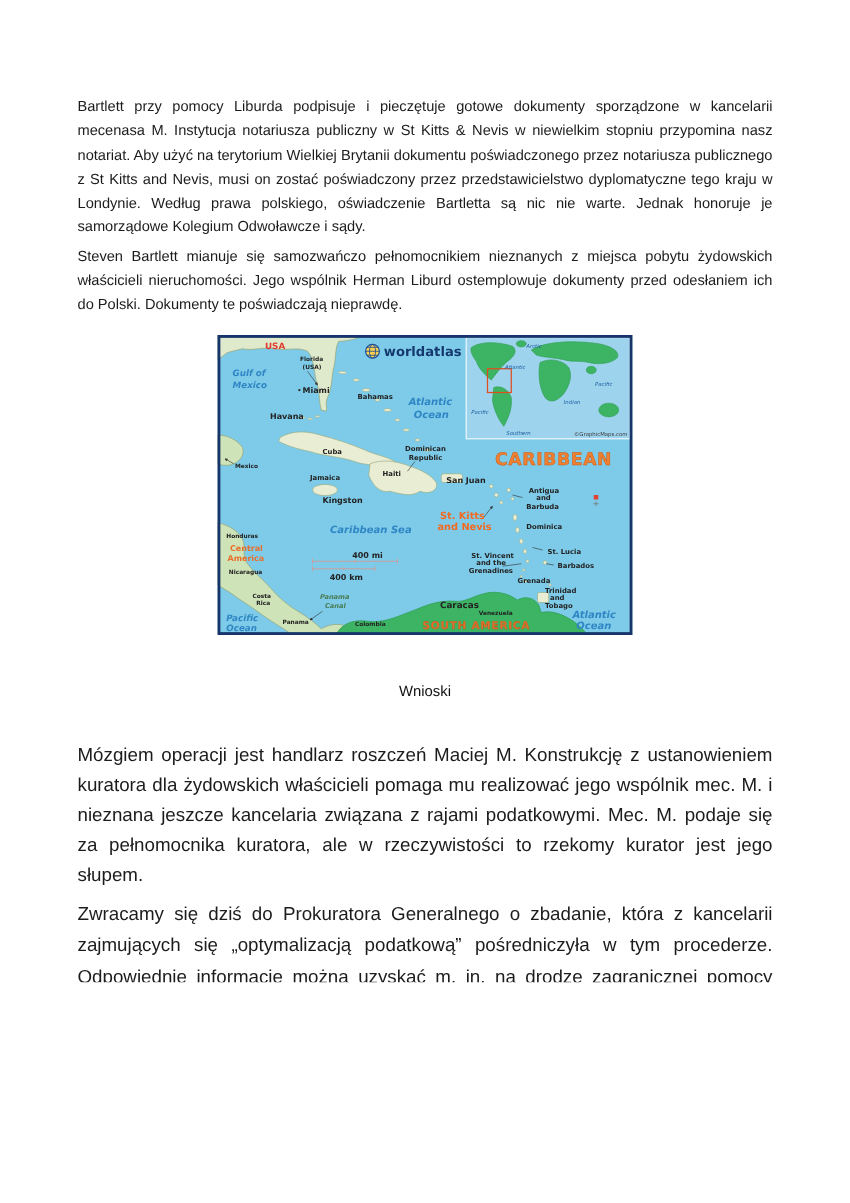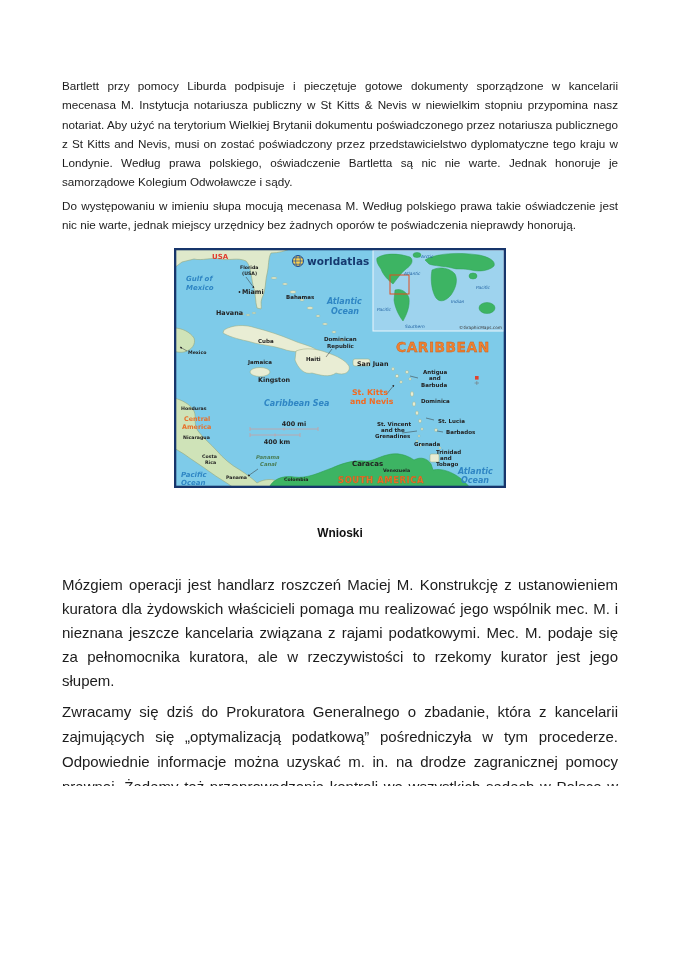--- a/index.html
+++ b/index.html
@@ -4,21 +4,21 @@
 <style>
   html,body{margin:0;padding:0;background:#ffffff;}
   .page{
     width:680px;height:786px;background:#ffffff;position:relative;overflow:hidden;
     font-family:"Liberation Sans",sans-serif;color:#1c1c1c;
   }
   .doc{padding:76px 62px 0 62px;}
   p.body{font-size:11.7px;line-height:19.3px;text-align:justify;margin:0 0 4px 0;}
   p.body2{font-size:15px;line-height:24px;text-align:justify;margin:0;}
   p.bold2{font-weight:normal;line-height:25px;margin-top:6px;}
-  h3.heading{font-size:11.9px;font-weight:bold;text-align:center;margin:36px 0 30px 0;line-height:19px;color:#111;}
+  h3.heading{font-size:11.9px;font-weight:normal;text-align:center;margin:36px 0 30px 0;line-height:19px;color:#111;}
   .map-wrap{margin:14px auto 0 auto;width:332px;height:240px;}
   svg{display:block;}
   
   .ml   {font-family:"DejaVu Sans",sans-serif;font-size:5.5px;font-weight:bold;fill:#222222;}
   .ml-xs{font-family:"DejaVu Sans",sans-serif;font-size:4.7px;font-weight:bold;fill:#222222;}
   .ml-md{font-family:"DejaVu Sans",sans-serif;font-size:6.4px;font-weight:bold;fill:#222222;}
   .ocean{font-family:"DejaVu Sans",sans-serif;font-style:italic;font-weight:bold;fill:#2f86c4;}
   .o8{font-size:8px;} .o7{font-size:7px;}
   .org{font-family:"DejaVu Sans",sans-serif;font-weight:bold;fill:#e8702a;}
   .stk{font-family:"DejaVu Sans",sans-serif;font-size:7.8px;font-weight:bold;fill:#f26a21;}
@@ -32,21 +32,21 @@
   .ldr{stroke:#333;stroke-width:0.5;fill:none;}
   .scl{stroke:#c9a0a0;stroke-width:0.8;fill:none;}
 </style>
 </head>
 <body>
 
 <div class="page">
   <div class="doc">
 
     <p class="body">Bartlett przy pomocy Liburda podpisuje i pieczętuje gotowe dokumenty sporządzone w kancelarii mecenasa M. Instytucja notariusza publiczny w St Kitts &amp; Nevis w niewielkim stopniu przypomina nasz notariat. Aby użyć na terytorium Wielkiej Brytanii dokumentu poświadczonego przez notariusza publicznego z St Kitts and Nevis, musi on zostać poświadczony przez przedstawicielstwo dyplomatyczne tego kraju w Londynie. Według prawa polskiego, oświadczenie Bartletta są nic nie warte. Jednak honoruje je samorządowe Kolegium Odwoławcze i sądy.</p>
-    <p class="body">Do występowaniu w imieniu słupa mocują mecenasa M. Według polskiego prawa takie oświadczenie jest nic nie warte, jednak miejscy urzędnicy bez żadnych oporów te poświadczenia nieprawdy honorują.</p>
+    <p class="body">Steven Bartlett mianuje się samozwańczo pełnomocnikiem nieznanych z miejsca pobytu żydowskich właścicieli nieruchomości. Jego wspólnik Herman Liburd ostemplowuje dokumenty przed odesłaniem ich do Polski. Dokumenty te poświadczają nieprawdę.</p>
 
     <div class="map-wrap">
       <svg width="332" height="240" viewBox="0 0 332 240" xmlns="http://www.w3.org/2000/svg">
         <defs>
           <marker id="arr" viewBox="0 0 6 6" refX="5" refY="3" markerWidth="5" markerHeight="5" orient="auto">
             <path d="M0,0 L6,3 L0,6 Z" fill="#333"></path>
           </marker>
         </defs>
 
         <rect x="0" y="0" width="332" height="240" fill="#7ecbe9"></rect>

